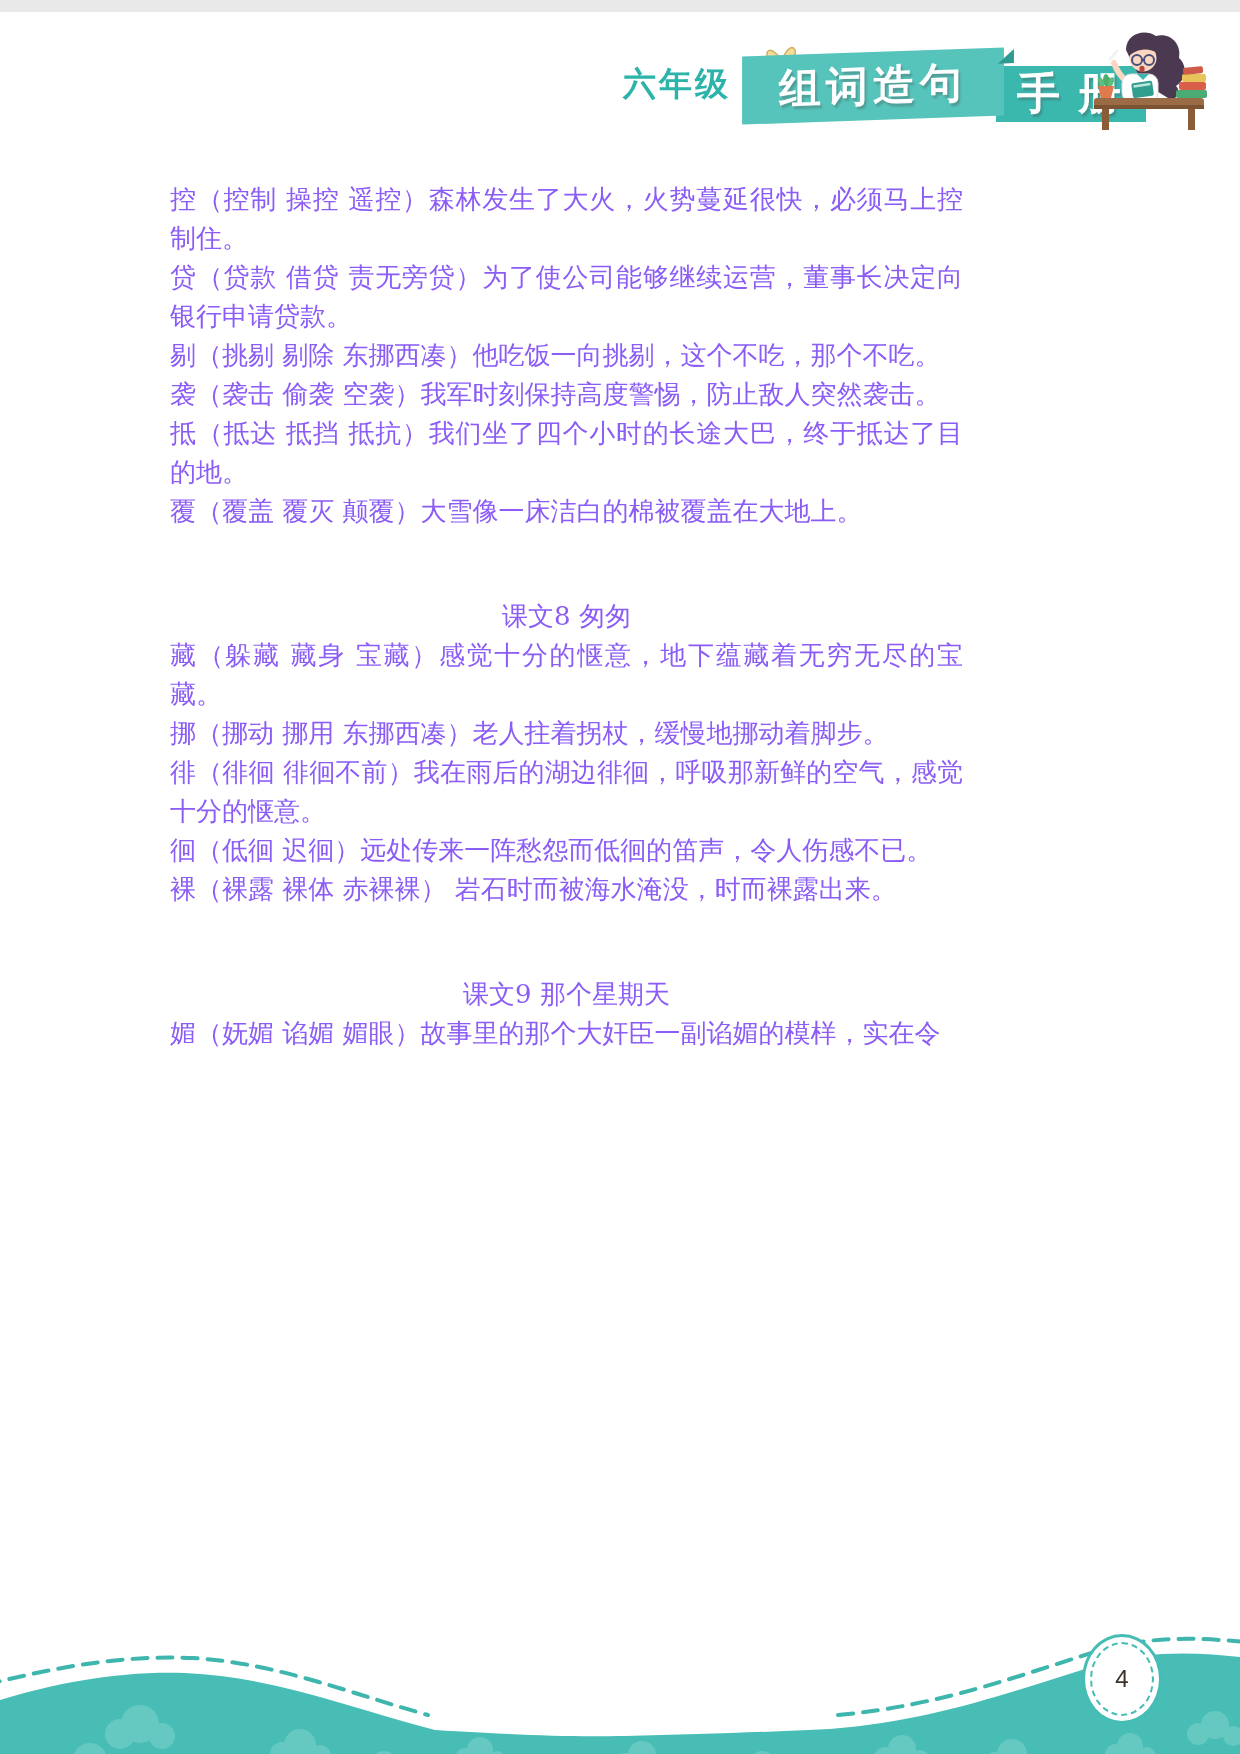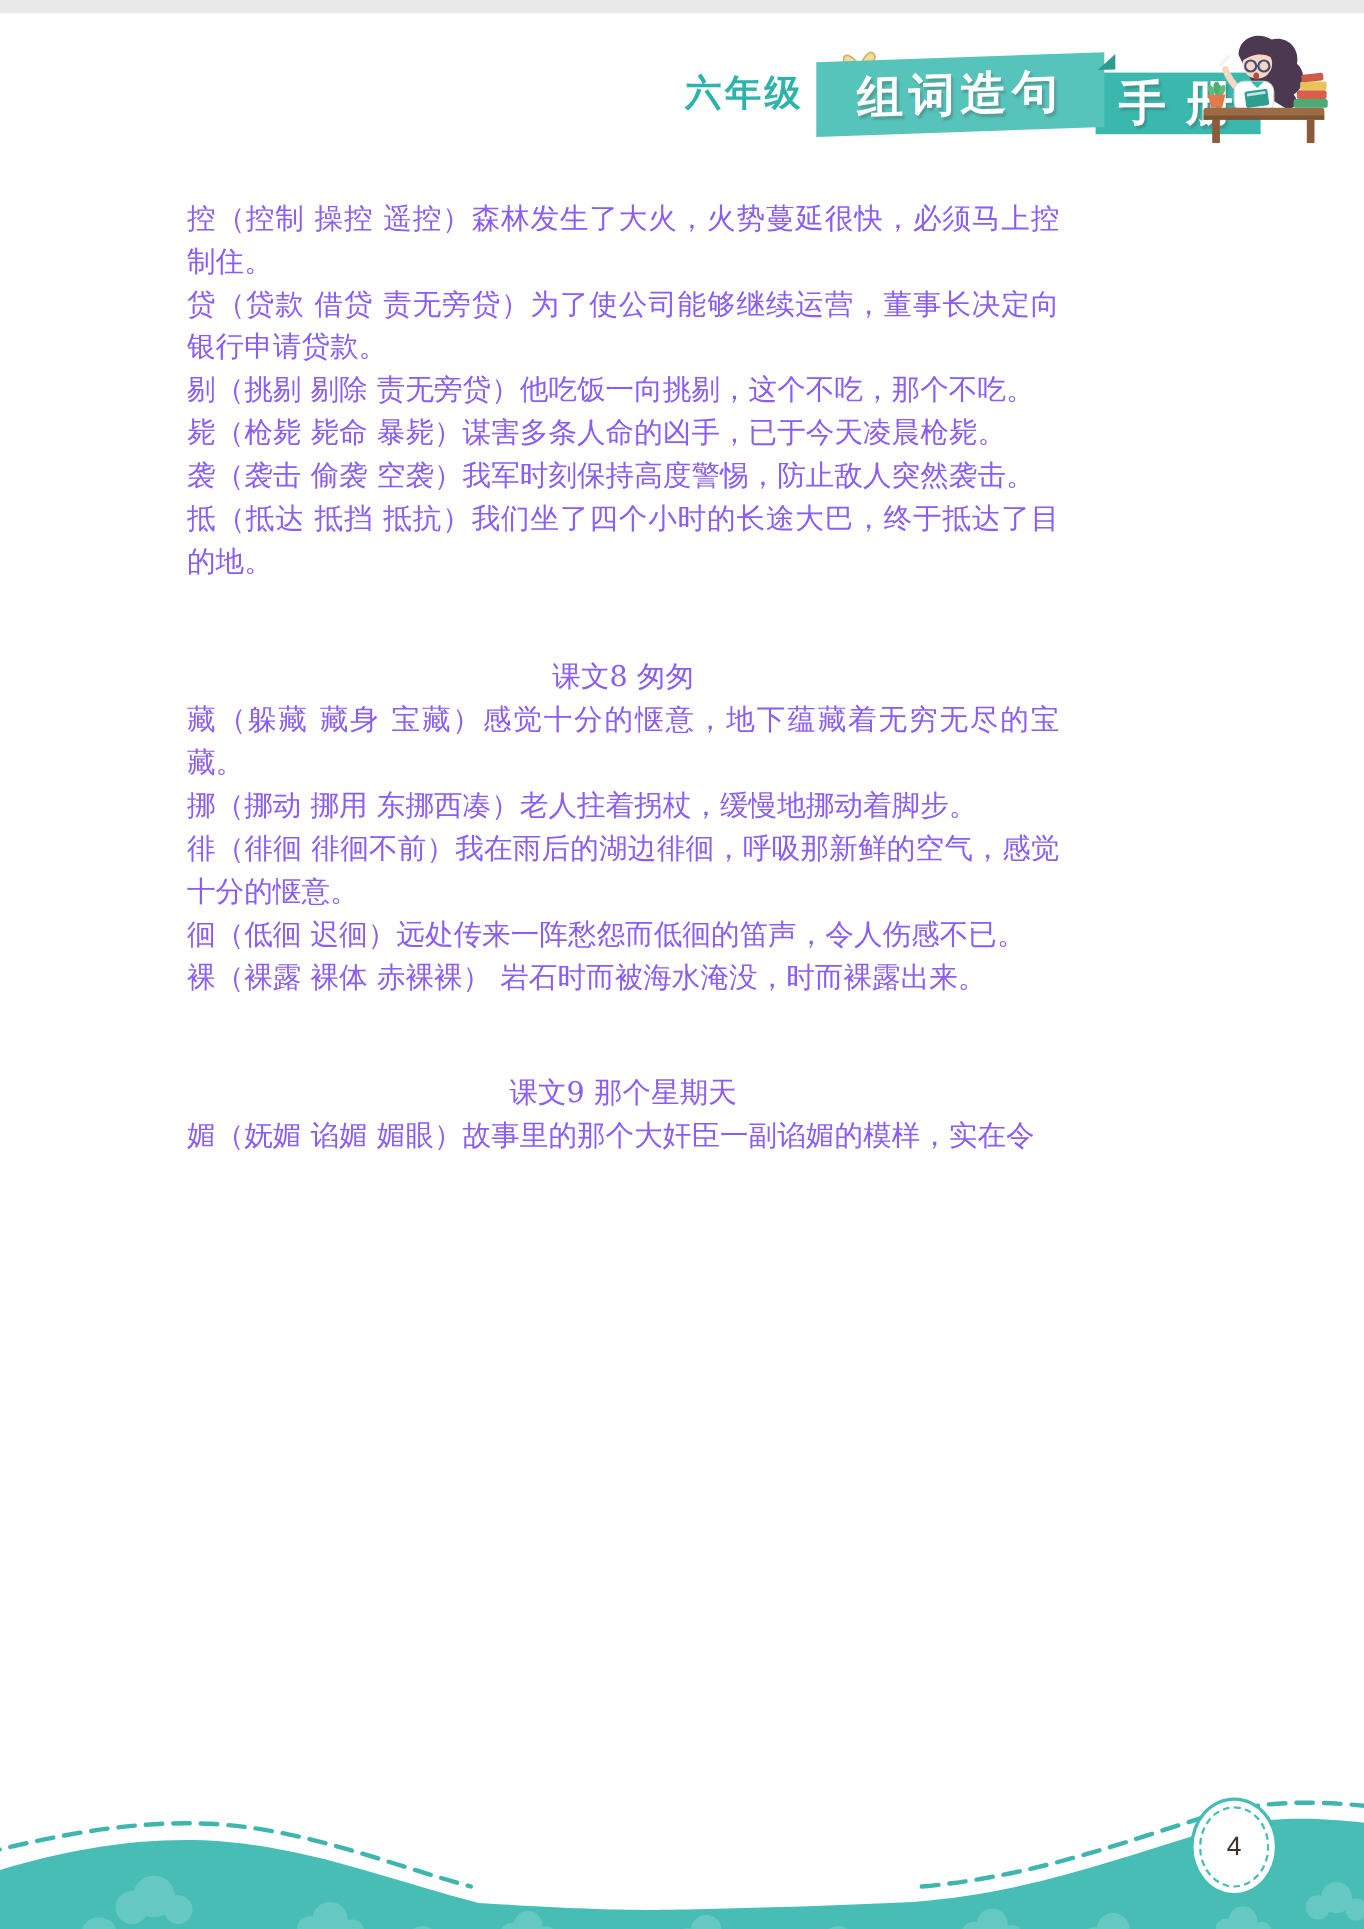--- a/index.html
+++ b/index.html
@@ -126,24 +126,24 @@
       <rect x="12" y="83" width="110" height="4" fill="#7d5433"></rect>
       <rect x="20" y="87" width="7" height="21" fill="#8a5c3a"></rect>
       <rect x="106" y="87" width="7" height="21" fill="#8a5c3a"></rect>
     </svg>
   </header>
 
   <main id="content">
       <section class="section">
         <p class="entry">控（控制 操控 遥控）森林发生了大火，火势蔓延很快，必须马上控制住。</p>
         <p class="entry">贷（贷款 借贷 责无旁贷）为了使公司能够继续运营，董事长决定向银行申请贷款。</p>
-        <p class="entry">剔（挑剔 剔除 责无旁贷）他吃饭一向挑剔，这个不吃，那个不吃。</p>
-        <p class="entry">毙（枪毙 毙命 暴毙）谋害多条人命的凶手，已于今天凌晨枪毙。</p>
+        <p class="entry">剔（挑剔 剔除 东挪西凑）他吃饭一向挑剔，这个不吃，那个不吃。</p>
         <p class="entry">袭（袭击 偷袭 空袭）我军时刻保持高度警惕，防止敌人突然袭击。</p>
         <p class="entry">抵（抵达 抵挡 抵抗）我们坐了四个小时的长途大巴，终于抵达了目的地。</p>
+        <p class="entry">覆（覆盖 覆灭 颠覆）大雪像一床洁白的棉被覆盖在大地上。</p>
       </section>
       <section class="section">
         <div class="heading">课文8 匆匆</div>
         <p class="entry">藏（躲藏 藏身 宝藏）感觉十分的惬意，地下蕴藏着无穷无尽的宝藏。</p>
         <p class="entry">挪（挪动 挪用 东挪西凑）老人拄着拐杖，缓慢地挪动着脚步。</p>
         <p class="entry">徘（徘徊 徘徊不前）我在雨后的湖边徘徊，呼吸那新鲜的空气，感觉十分的惬意。</p>
         <p class="entry">徊（低徊 迟徊）远处传来一阵愁怨而低徊的笛声，令人伤感不已。</p>
         <p class="entry">裸（裸露 裸体 赤裸裸） 岩石时而被海水淹没，时而裸露出来。</p>
       </section>
       <section class="section">

